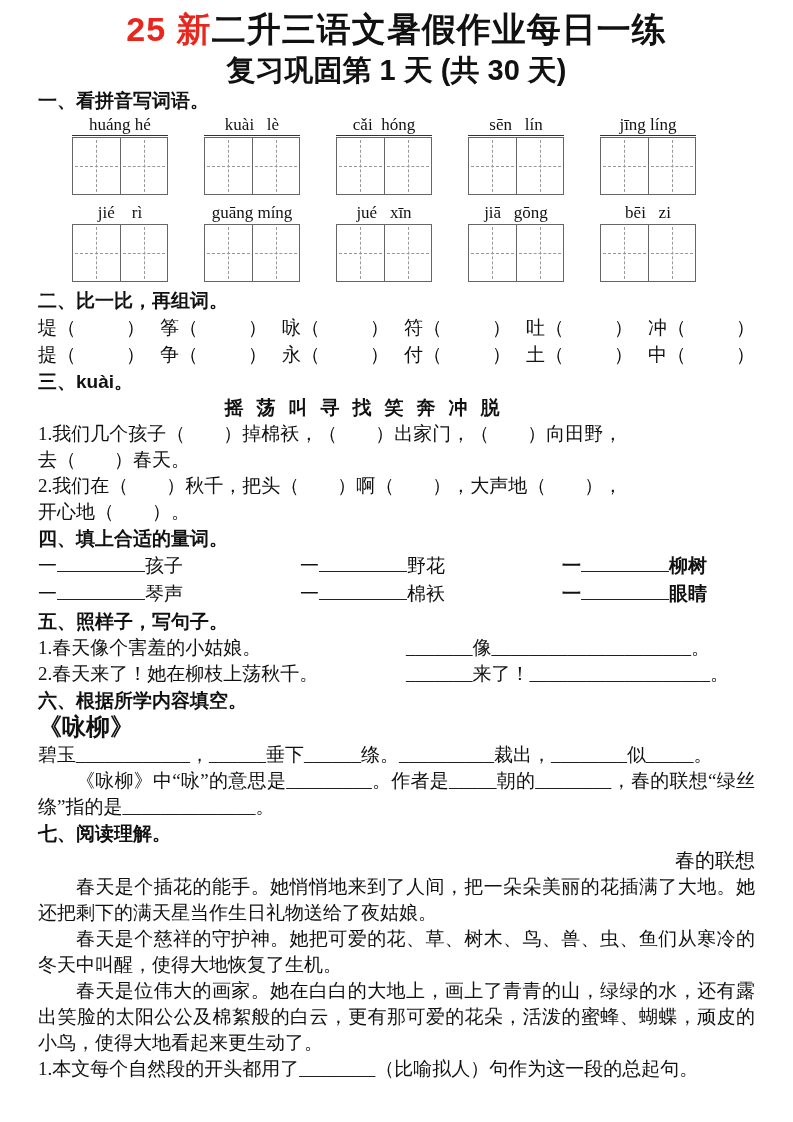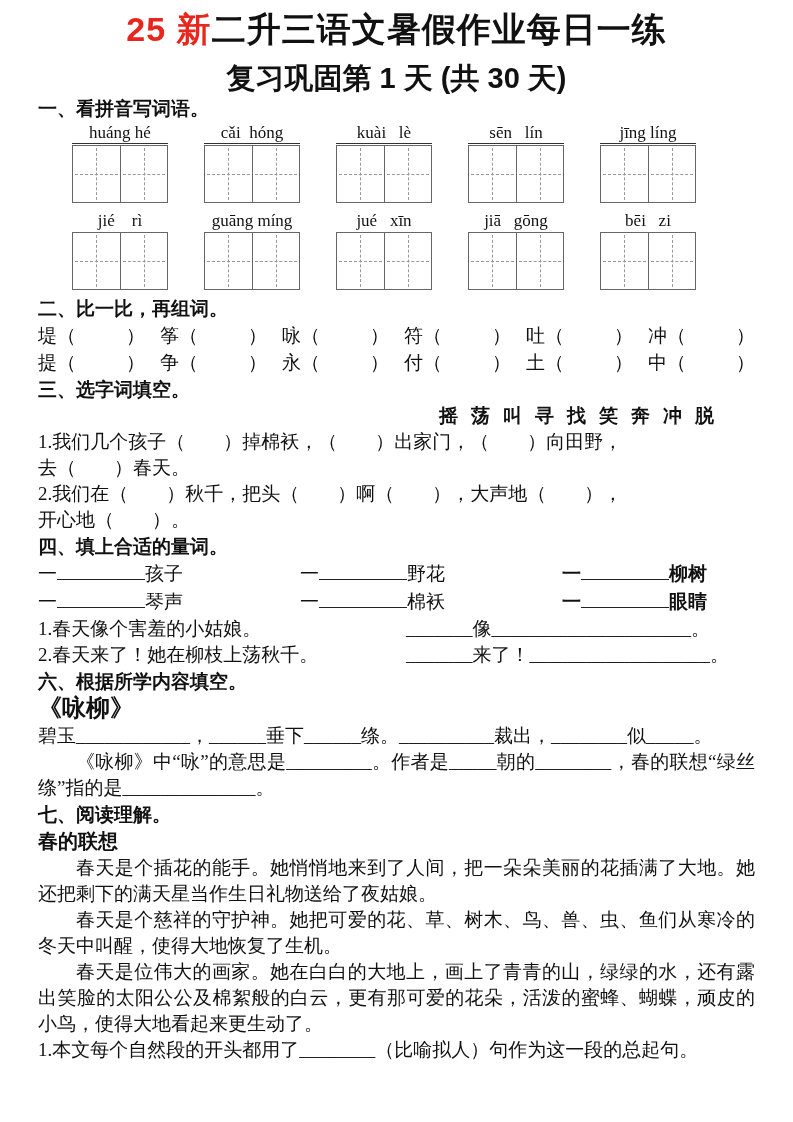--- a/index.html
+++ b/index.html
@@ -4,21 +4,21 @@
 <style>
   html,body{margin:0;padding:0;background:#ffffff;}
   body{
     width:793px;height:1122px;overflow:hidden;
     color:#111;
     font-family:"Liberation Serif","DejaVu Serif",serif;
     font-size:19px;line-height:25px;
   }
   .page{padding:6px 38px 0 38px;box-sizing:border-box;}
   .title{
-    text-align:center;margin:2px 0 12px 0;
+    text-align:center;margin:2px 0 4px 0;
     font-family:"Liberation Sans","DejaVu Sans",sans-serif;
     font-weight:700;font-size:34px;line-height:42px;letter-spacing:1px;
   }
   .red{color:#e8261d;}
   .subtitle{
     text-align:center;font-family:"Liberation Sans","DejaVu Sans",sans-serif;
     font-weight:700;font-size:29px;line-height:32px;margin-bottom:3px;
   }
   .hd{
     font-family:"Liberation Sans","DejaVu Sans",sans-serif;
@@ -31,37 +31,37 @@
   .underlined .pin-label{border-bottom:1px solid #333;}
   .tzg{display:flex;border:1.3px solid #666;height:56px;background:#fff;}
   .cell{position:relative;flex:1;}
   .cell + .cell{border-left:1.3px solid #666;}
   .cell::before{content:"";position:absolute;left:50%;top:2px;bottom:2px;border-left:1px dashed #999;}
   .cell::after{content:"";position:absolute;top:50%;left:2px;right:2px;border-top:1px dashed #999;}
   
   .cmp-row{display:flex;justify-content:space-between;line-height:27px;}
   .gap{display:inline-block;width:50px;}
   
-  .bank{font-weight:700;letter-spacing:13px;text-align:right;transform:translateX(-28px);line-height:26px;}
+  .bank{font-weight:700;letter-spacing:13px;text-align:center;transform:translateX(-28px);line-height:26px;}
   .line{white-space:pre-wrap;line-height:26px;}
   
   .mw-row{display:flex;line-height:28px;}
   .mw{width:262px;}
   .mw:last-child{width:auto;font-weight:bold;}
   .mline{display:inline-block;width:88px;height:2px;border-bottom:1.5px solid #222;vertical-align:baseline;}
   
   .ex-row{display:flex;line-height:26px;}
   .ex-left{width:368px;}
   .ex-right{flex:1;white-space:pre;}
   
   .poem-title{font-weight:700;font-size:24px;text-align:left;line-height:27px;}
   .fill{line-height:27px;}
   .indent{text-indent:2em;text-align:justify;line-height:26px;}
   
-  .passage-title{font-weight:700;font-size:20px;text-align:left;line-height:27px;}
+  .passage-title{font-weight:400;font-size:20px;text-align:right;line-height:27px;}
   .para{margin:0;text-indent:2em;text-align:justify;line-height:26px;}
 </style>
 </head>
 <body>
 
 <div class="page">
 
   <h1 class="title"><span class="red" style="color: rgb(232, 38, 29);">25 新</span><span>二升三语文暑假作业每日一练</span></h1>
   <div class="subtitle">复习巩固第 1 天 (共 30 天)</div>
 
@@ -70,28 +70,28 @@
     <div class="pin-row underlined">
 
     <div class="pin-group">
           <div class="pin-label">huáng hé</div>
           <div class="tzg">
             <div class="cell"></div>
             <div class="cell"></div>
           </div>
         </div>
         <div class="pin-group">
+          <div class="pin-label">kuài   lè</div>
+          <div class="tzg">
+            <div class="cell"></div>
+            <div class="cell"></div>
+          </div>
+        </div>
+        <div class="pin-group">
           <div class="pin-label">cǎi  hóng</div>
-          <div class="tzg">
-            <div class="cell"></div>
-            <div class="cell"></div>
-          </div>
-        </div>
-        <div class="pin-group">
-          <div class="pin-label">kuài   lè</div>
           <div class="tzg">
             <div class="cell"></div>
             <div class="cell"></div>
           </div>
         </div>
         <div class="pin-group">
           <div class="pin-label">sēn   lín</div>
           <div class="tzg">
             <div class="cell"></div>
             <div class="cell"></div>
@@ -161,21 +161,21 @@
     <span class="cmp"><span>提</span><span>（</span><span class="gap"></span><span>）</span></span>
         <span class="cmp"><span>争</span><span>（</span><span class="gap"></span><span>）</span></span>
         <span class="cmp"><span>永</span><span>（</span><span class="gap"></span><span>）</span></span>
         <span class="cmp"><span>付</span><span>（</span><span class="gap"></span><span>）</span></span>
         <span class="cmp"><span>土</span><span>（</span><span class="gap"></span><span>）</span></span>
         <span class="cmp"><span>中</span><span>（</span><span class="gap"></span><span>）</span></span>
       </div>
   </section>
 
   <section>
-    <div class="hd">三、选字词填空。</div>
+    <div class="hd">三、kuài。</div>
     <div class="bank">摇荡叫寻找笑奔冲脱</div>
     <div>
 
     <div class="line">1.我们几个孩子（        ）掉棉袄，（        ）出家门，（        ）向田野，</div>
         <div class="line">去（        ）春天。</div>
         <div class="line">2.我们在（        ）秋千，把头（        ）啊（        ），大声地（        ），</div>
         <div class="line">开心地（        ）。</div>
       </div>
   </section>
 
@@ -189,20 +189,21 @@
       </div>
     <div class="mw-row">
 
     <span class="mw"><span>一</span><span class="mline"></span><span>琴声</span></span>
         <span class="mw"><span>一</span><span class="mline"></span><span>棉袄</span></span>
         <span class="mw"><span>一</span><span class="mline"></span><span>眼睛</span></span>
       </div>
   </section>
 
   <section>
+    <div class="hd">五、照样子，写句子。</div>
     <div>
 
     <div class="ex-row">
           <div class="ex-left">1.春天像个害羞的小姑娘。</div>
           <div class="ex-right">_______像_____________________。</div>
         </div>
         <div class="ex-row">
           <div class="ex-left">2.春天来了！她在柳枝上荡秋千。</div>
           <div class="ex-right">_______来了！___________________。</div>
         </div>

